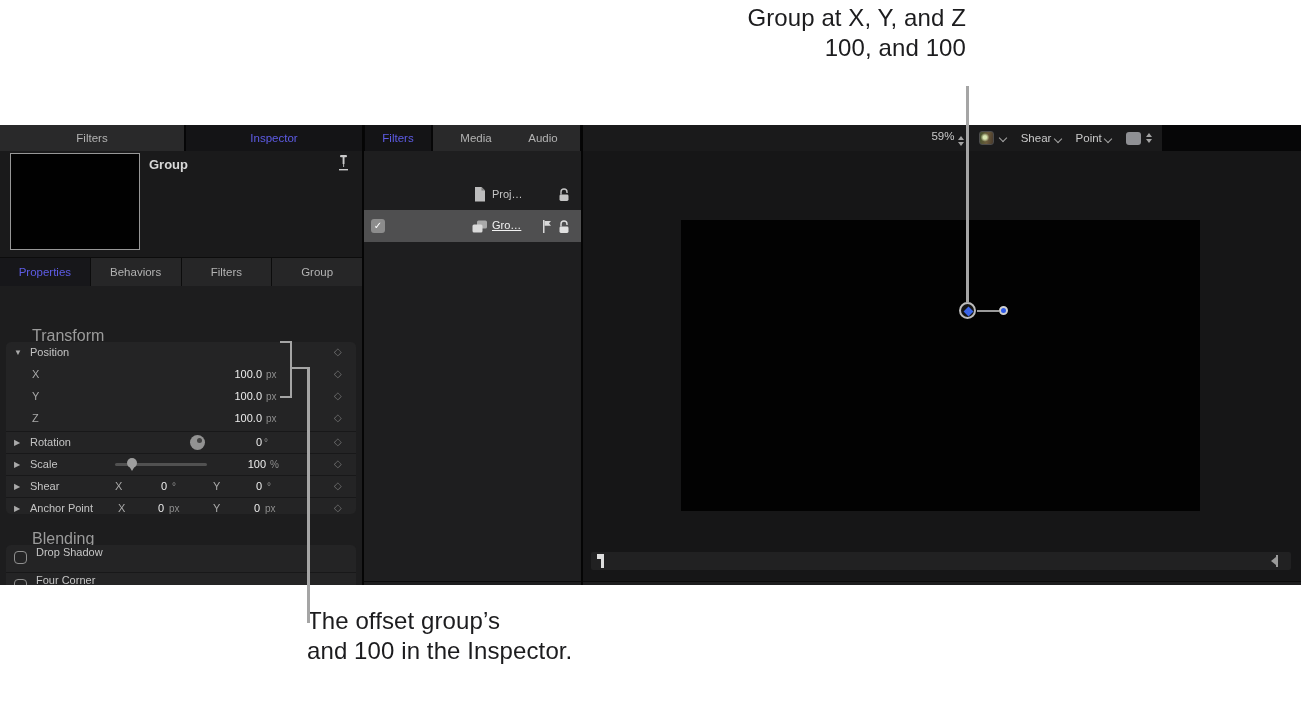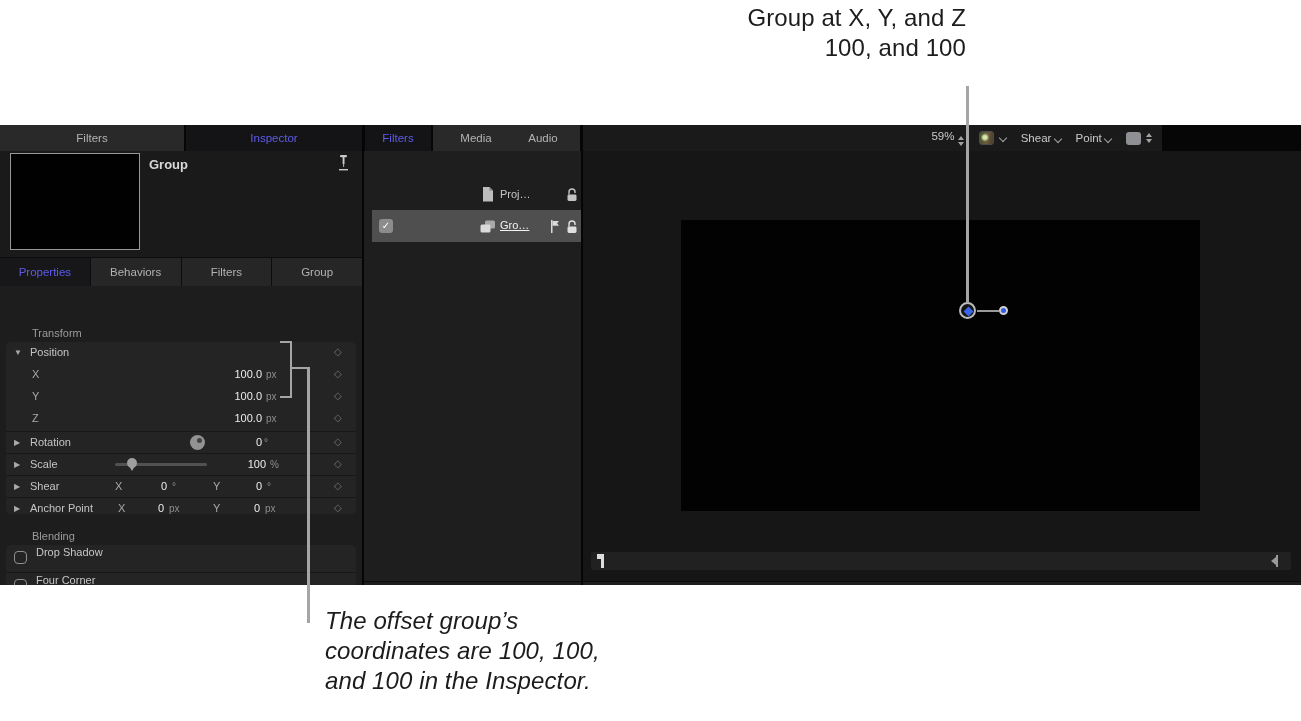--- a/index.html
+++ b/index.html
@@ -4,40 +4,40 @@
 <style>
   * { margin:0; padding:0; box-sizing:border-box; }
   html,body { background:#ffffff; }
   body { font-family:"Liberation Sans", sans-serif; }
   .page { position:relative; width:1301px; height:721px; background:#fff; overflow:hidden; }
   .abs { position:absolute; }
 
   
   .callout { color:#1c1c1e; font-size:24px; line-height:30px; letter-spacing:.1px; }
   .callout-top { top:3px; right:335px; text-align:right; }
-  .callout-bottom { top:606px; left:325px; text-align:left;font-style:italic; }
+  .callout-bottom { top:606px; left:307px; text-align:left; }
   .leader { background:#a5a5a5; z-index:40; }
 
   
   .app { top:125px; left:0; width:1301px; height:460px; background:#1d1d1e; overflow:hidden; font-size:11px; color:#c6c6c6; }
   .headerbar { top:0; left:0; width:1301px; height:26px; background:#060607; }
   .tabseg { height:26px; display:flex; align-items:center; justify-content:center; font-size:11.5px; color:#b3b3b3; }
   .tabseg.sel { color:#5e5ce6; background:#141416;justify-content:center; }
   .tabseg.unsel { background:#29292a; }
 
   
   .inspector { top:26px; left:0; width:362px; height:434px; background:#1d1d1e; }
   .previewzone { top:0; left:0; width:362px; height:107px; background:#1a1a1b; border-bottom:1px solid #0c0c0c; }
   .thumb { left:10px; top:2px; width:130px; height:97px; background:#010101; border:1px solid #979797; }
   .objname { left:149px; top:6px; font-size:13px; font-weight:bold; color:#d8d8d8; }
   .subtabs { top:107px; left:0; width:362px; height:28px; background:#0c0c0c; display:flex; gap:1px; }
   .subtab { flex:1; display:flex; align-items:center; justify-content:center; font-size:11.5px; background:#262627; color:#b3b3b3; }
   .subtab.sel { background:#17171a; color:#5e5ce6; }
   .proplist { top:136px; left:0; width:362px; height:298px; background:#1d1d1e; }
-  .sechdr { left:32px; font-size:11px; color:#9b9b9b; }
+  .sechdr { left:32px; font-size:16px; color:#9b9b9b; }
   .rowgroup { left:6px; width:350px; background:#242425; border-radius:5px; overflow:hidden; }
   .sep { left:0; width:350px; height:1px; background:#181819; }
   .irow { left:0; width:350px; height:21px; }
   .irow > * , .rowgroup > .lbl { position:absolute; }
   .disc { left:8px; top:6px; font-size:8px; color:#aaaaaa; }
   .lbl { left:24px; top:4px; color:#c4c4c4; }
   .sublbl { left:26px; top:4px; color:#a9a9a9; }
   .val { top:4px; color:#ececec; text-align:right; }
   .unit { top:5px; font-size:10px; color:#8d8d8d; }
   .kdiamond { left:328px; top:4px; font-size:10px; color:#757575; }
@@ -48,21 +48,21 @@
   .slidertrack { left:109px; top:9px; width:92px; height:3px; background:#515151; border-radius:2px; }
   .sliderthumb { left:121px; top:4px; width:11px; height:10px; }
   .sliderthumb::before { content:""; position:absolute; left:0; top:0; width:10px; height:10px; border-radius:50%; background:#9e9e9e; }
   .sliderthumb::after { content:""; position:absolute; left:2px; top:8px; border-left:3px solid transparent; border-right:3px solid transparent; border-top:5px solid #9e9e9e; }
 
   
   .pdiv { top:0; width:2px; height:460px; background:#050505; }
 
   
   .layers { top:26px; left:364px; width:217px; height:434px; background:#1e1e1f; }
-  .lrow { left:8px; width:217px; height:27px;padding-left:23px; }
+  .lrow { left:0; width:217px; height:27px;padding-left:23px; }
   .lrow.sel { background:#4f4f50; }
   .lname { top:7px; font-size:11px; color:#c6c6c6; }
   .lname.sel { color:#f2f2f2; text-decoration:underline; }
   .lcheck { left:7px; top:7px; width:14px; height:14px; background:#8c8c8c; border-radius:3px; color:#fff; font-size:10px; text-align:center; line-height:14px; }
   .bottombar { left:0; top:430px; width:217px; height:30px; border-top:1px solid #0b0b0b; background:#1d1d1e; }
 
   
   .viewer { top:26px; left:583px; width:718px; height:434px; background:#161617; }
   .vheader { top:0; left:583px; width:579px; height:26px; background:#1a1a1b; display:flex; align-items:center; justify-content:flex-end; gap:15px; padding-right:10px; font-size:11.5px; color:#c9c9c9; }
   .stage-rect { left:98px; top:69px; width:519px; height:291px; background:#020202; }
@@ -347,17 +347,16 @@
   <div class="abs axis-dot"></div>
 
   <div class="abs leader" style="left:280px;top:341px;width:12px;height:2px;"></div>
   <div class="abs leader" style="left:290px;top:341px;width:2px;height:57px;"></div>
   <div class="abs leader" style="left:280px;top:396px;width:12px;height:2px;"></div>
   <div class="abs leader" style="left:290px;top:367px;width:20px;height:2px;"></div>
   <div class="abs leader" style="left:307px;top:367px;width:3px;height:256px;"></div>
 
   <div class="abs callout callout-bottom">
     <div>The offset group’s</div>
-    <div>coordinates are 100, 100,</div>
     <div>and 100 in the Inspector.</div>
   </div>
 
 </div>
 
 </body></html>

